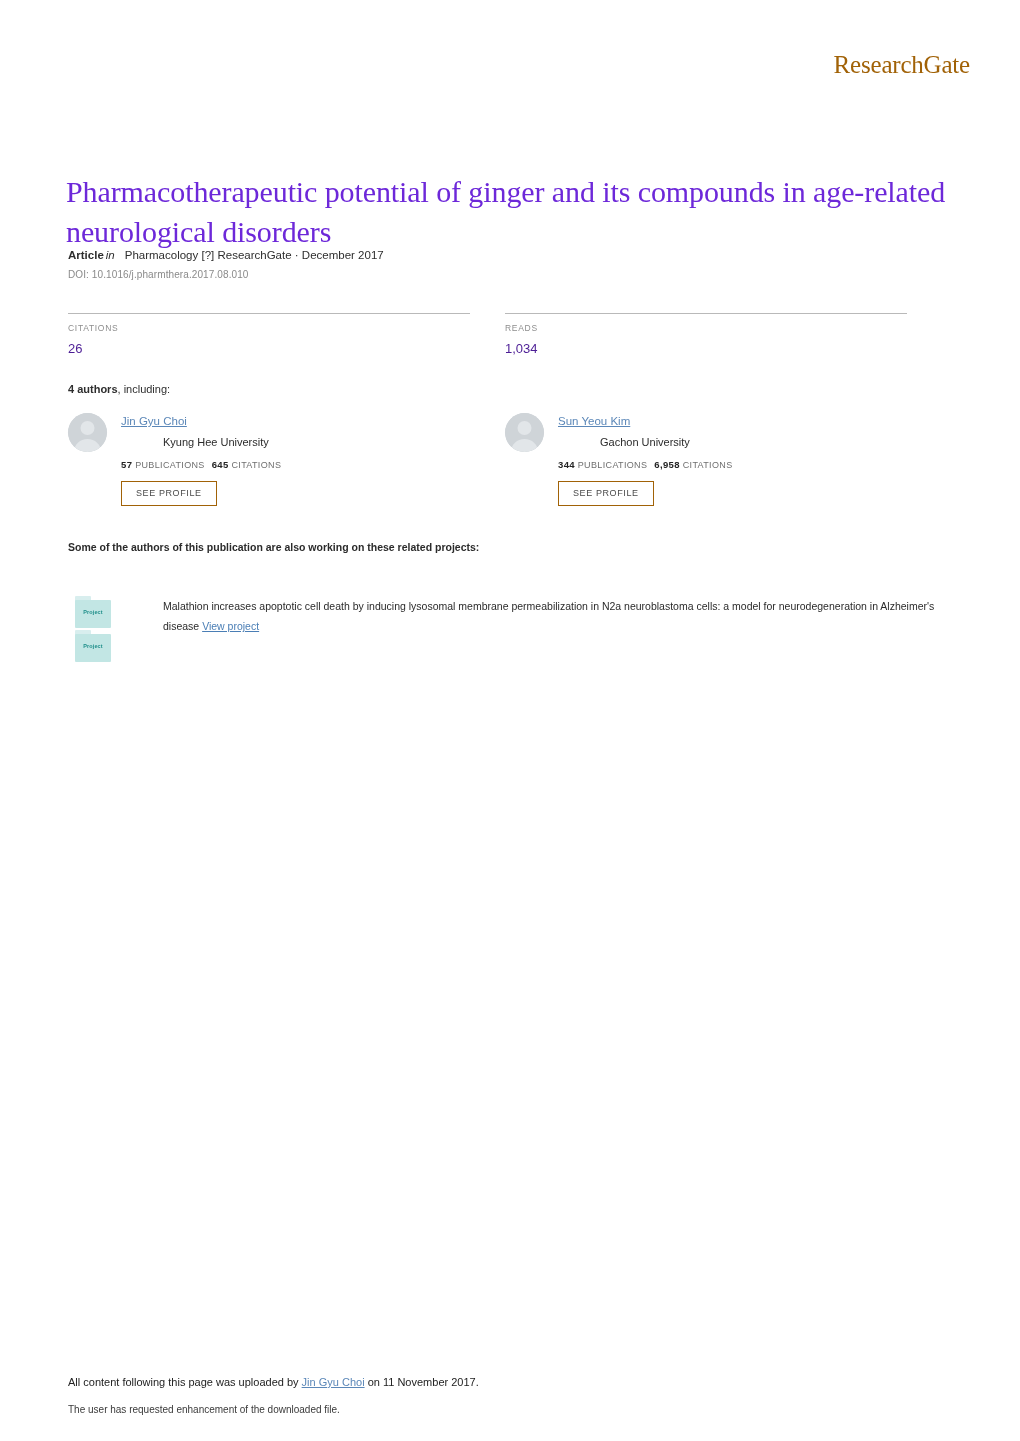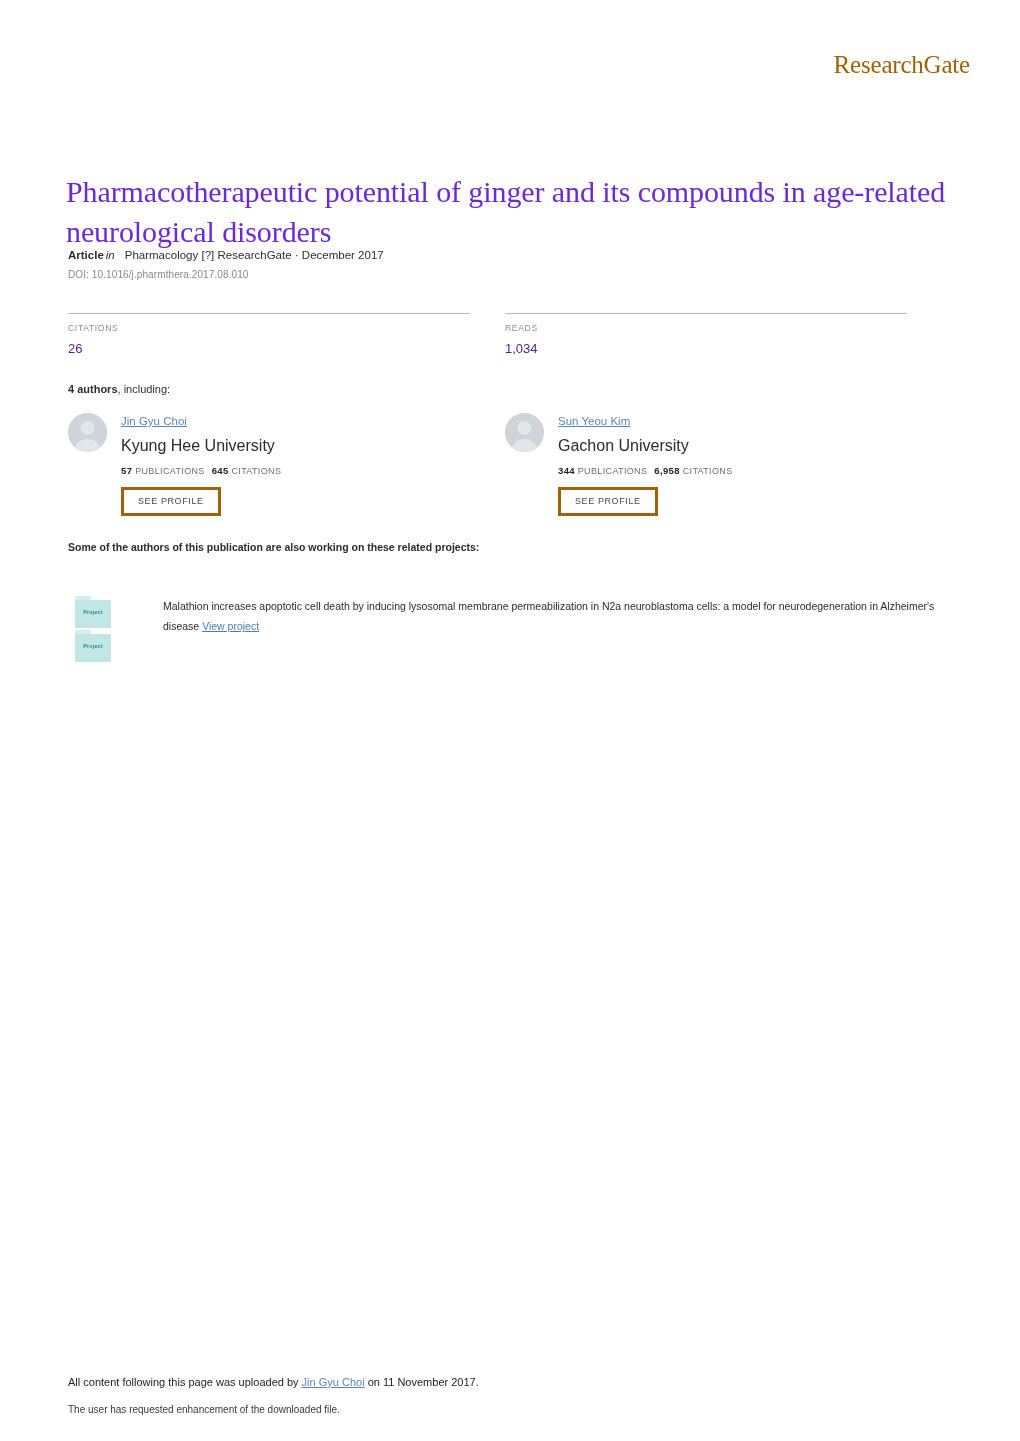--- a/index.html
+++ b/index.html
@@ -154,43 +154,44 @@
   .author-body {
     margin-left: 53px;
   }
   .author-name {
     font-size: 11.5px;
     color: #5b87b8;
     line-height: 1.2;
   }
   .author-affil {
     margin-top: 7px;
-    font-size: 16px;
+    font-size: 11px;
     color: #2b2b2b;
     line-height: 1.2;
+    margin-left: 42px;
   }
   .author-stats {
     margin-top: 10px;
     font-size: 9px;
     color: #6f6f6f;
     letter-spacing: 0.35px;
     white-space: nowrap;
   }
   .author-stats b {
     color: #242424;
     font-weight: bold;
     font-size: 9.5px;
   }
   .author-stats .gap { display: inline-block; width: 7px; }
 
   .see-profile {
     display: inline-block;
     margin-top: 11px;
     padding: 7px 14px 7px 14px;
-    border: 3px solid #a16207;
+    border: 1px solid #a16207;
     background: #ffffff;
     font-size: 9px;
     letter-spacing: 0.6px;
     color: #4a4a4a;
     text-transform: uppercase;
     cursor: pointer;
     line-height: 1;
     font-family: "Liberation Sans", sans-serif;
   }
 

